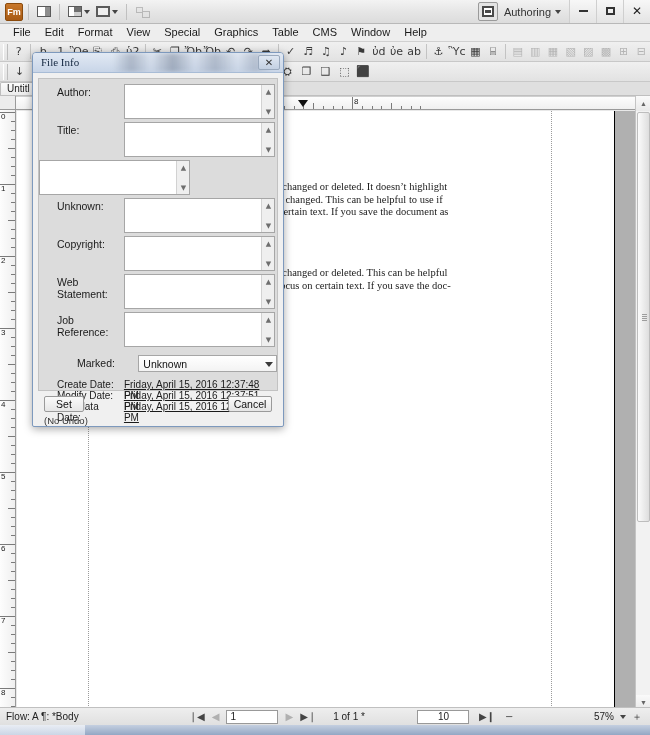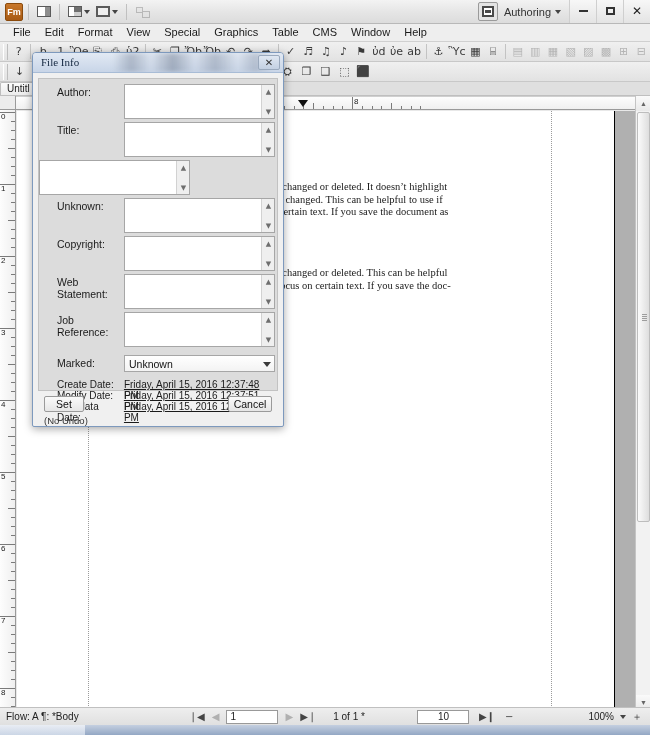--- a/index.html
+++ b/index.html
@@ -290,21 +290,21 @@
     background: #efefef; border-left: 1px solid #d2d2d2;
   }
   .field-scroll .a {
     position: absolute; left: 0; width: 13px; height: 11px;
     display: flex; align-items: center; justify-content: center;
     font-size: 7px; color: #6e6e6e; font-family: "DejaVu Sans", sans-serif;
   }
   .field-scroll .a.up { top: 1px; }
   .field-scroll .a.dn { bottom: 1px; }
 
-  .marked-row { position: absolute; left: 0; top: 276px; width: 100%; display: flex; }
+  .marked-row { position: absolute; left: 0; top: 276px; width: 100%; display: flex; padding-left: 20px; }
   .combo {
     position: relative; width: 151px; height: 17px;
     background: linear-gradient(to bottom,#ffffff,#f3f3f3);
     border: 1px solid #a6a6a6; font-size: 10.5px; color: #111;
     padding: 2px 0 0 4px;
   }
   .combo-arrow {
     position: absolute; right: 3px; top: 6px; width: 0; height: 0;
     border-left: 4px solid transparent; border-right: 4px solid transparent;
     border-top: 5px solid #3a3a3a;
@@ -610,21 +610,21 @@
       <span class="nav-ic dim">◀</span>
       <span class="sb-input">1</span>
       <span class="nav-ic dim">▶</span>
       <span class="nav-ic">▶❘</span>
       <span class="sb-count">1 of 1 *</span>
     </div>
     <span class="sb-zoomin">10</span>
     <span class="nav-ic" style="margin-left:10px">▶❙</span>
     <span class="nav-ic" style="margin-left:10px">−</span>
     <div class="sb-right">
-      <span>100%</span>
+      <span>57%</span>
       <span class="caret"></span>
       <span class="nav-ic">＋</span>
     </div>
   </div>
   <div class="footer-strip"></div>
 
   <div class="dialog">
     <div class="dlg-titlebar">
       <div class="dlg-blur"></div>
       <div class="dlg-title">File Info</div>

